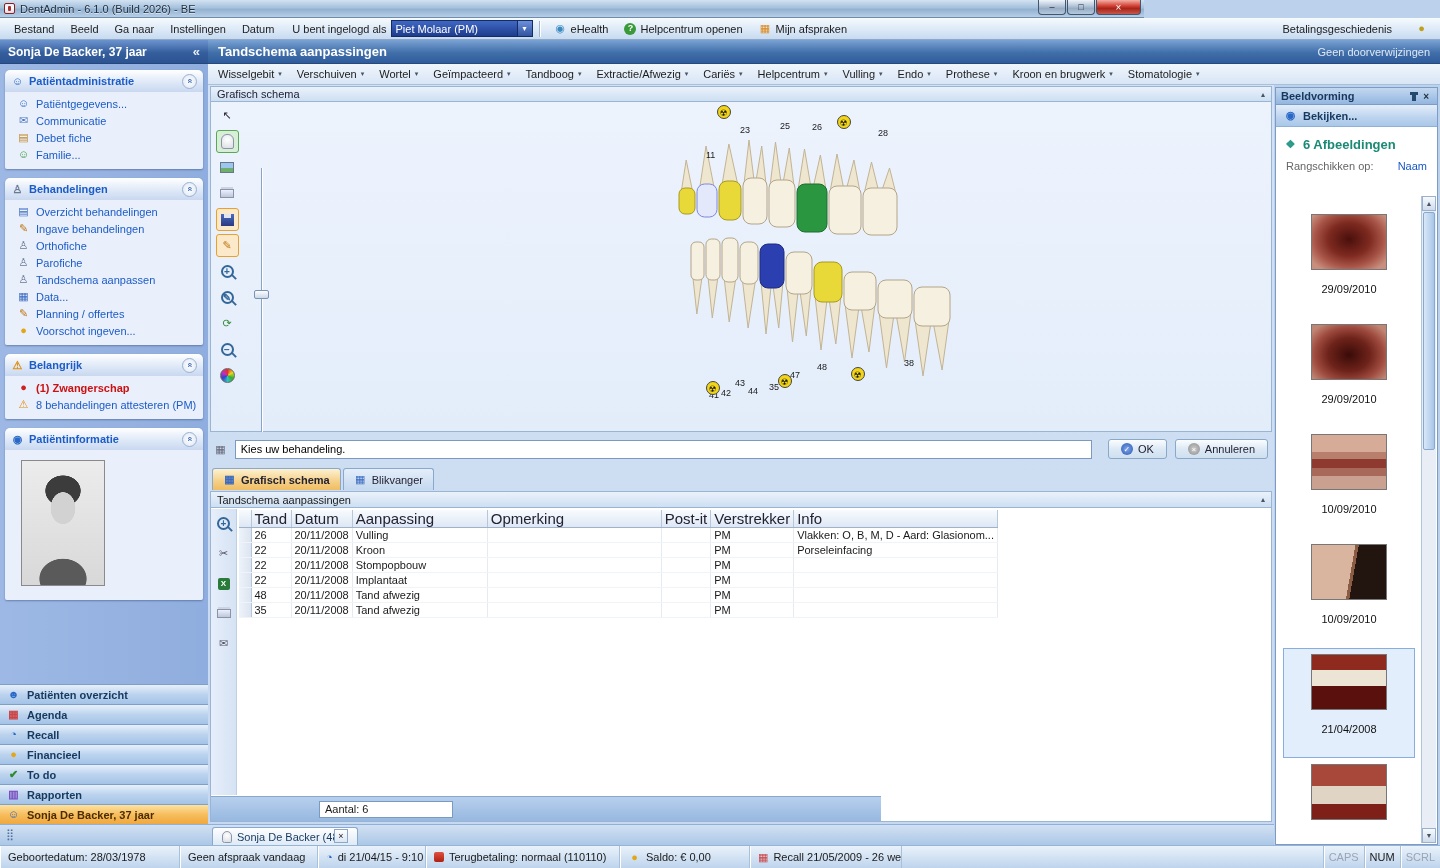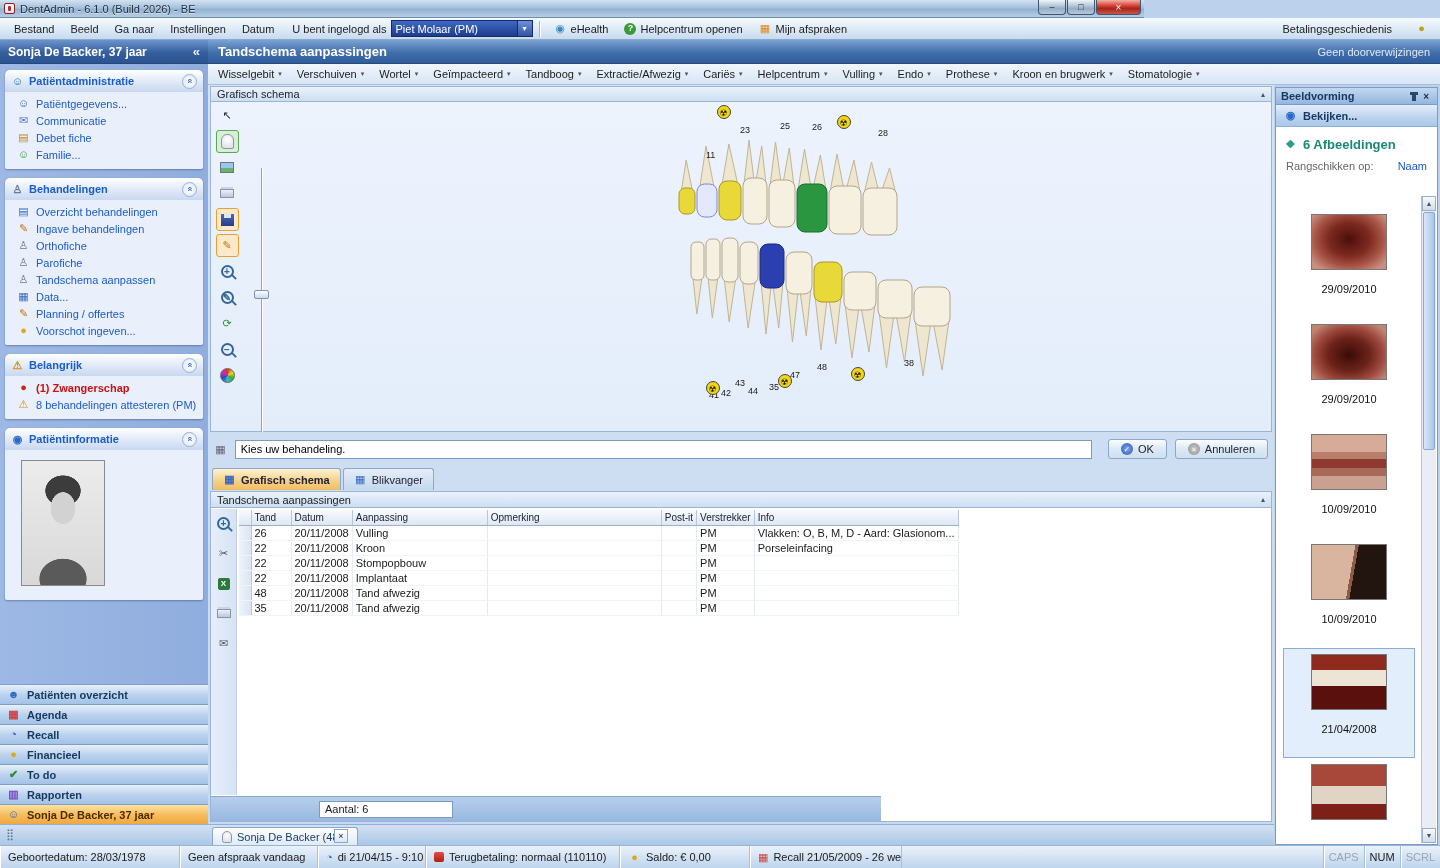--- a/index.html
+++ b/index.html
@@ -90,21 +90,21 @@
 .ok-ic{width:12px;height:12px;border-radius:50%;background:radial-gradient(#7fa8e8,#2a55b8);color:#fff;font-size:8px;display:flex;align-items:center;justify-content:center;}
 .cancel-ic{width:12px;height:12px;border-radius:50%;background:radial-gradient(#cfcfcf,#8a8a8a);color:#fff;font-size:8px;display:flex;align-items:center;justify-content:center;}
 #gtabs{position:absolute;left:4px;top:380px;height:25px;display:flex;align-items:flex-end;gap:2px;}
 .gtab{height:22px;display:flex;align-items:center;gap:5px;padding:0 10px;border:1px solid #8aa8cc;border-bottom:none;border-radius:3px 3px 0 0;background:linear-gradient(#e4eefa,#c4d8ee);color:#223;}
 .gtab.active{background:linear-gradient(#fdf2d2,#f5cf86 60%,#f0bd62);font-weight:bold;}
 #table-panel{position:absolute;left:2px;right:2px;top:406px;height:331px;border:1px solid #9ab4d4;background:#fff;}
 #tbl-hdr{position:absolute;left:0;right:0;top:0;height:16px;background:linear-gradient(#eaf2fb,#cddff2);border-bottom:1px solid #9ab4d4;display:flex;align-items:center;padding:0 6px;}
 #tbl-strip{position:absolute;left:0;top:17px;bottom:26px;width:26px;background:linear-gradient(90deg,#e6eefa,#d6e3f4);border-right:1px solid #c0cfe2;display:flex;flex-direction:column;gap:9px;align-items:center;padding-top:4px;}
 #grid-wrap{position:absolute;left:28px;top:18px;right:2px;bottom:27px;overflow:hidden;}
 table{border-collapse:collapse;table-layout:fixed;}
-#grid th{height:15px;background:linear-gradient(#f8fbfe,#dde7f4);border-right:1px solid #b8c6da;border-bottom:1px solid #9fb2ca;font-weight:normal;text-align:left;padding:0 3px;font-size:10px;color:#223;white-space:nowrap;overflow:hidden;margin-left:13px;}
+#grid th{height:15px;background:linear-gradient(#f8fbfe,#dde7f4);border-right:1px solid #b8c6da;border-bottom:1px solid #9fb2ca;font-weight:normal;text-align:left;padding:0 3px;font-size:15px;color:#223;white-space:nowrap;overflow:hidden;margin-left:13px;}
 #grid td{height:15px;padding:0 3px;border-right:1px solid #e6ebf3;border-bottom:1px solid #f0f3f8;font-size:11px;white-space:nowrap;overflow:hidden;}
 #grid td.rowhdr{background:linear-gradient(90deg,#eef3fa,#dce4f0);border-right:1px solid #b8c6da;}
 #tbl-bottom{position:absolute;left:0;bottom:0;height:25px;width:670px;background:linear-gradient(#b7cfed,#97b8e0);border-top:1px solid #88a8cc;display:flex;align-items:center;}
 .aantal-box{margin-left:108px;width:134px;height:17px;background:#fff;border:1px solid #7a9ac0;display:flex;align-items:center;padding:0 5px;}
 
 
 #rightpanel{position:absolute;left:1275px;top:87px;width:163px;height:758px;background:#fff;border:1px solid #7a9cc6;}
 .rp-hdr{height:17px;background:linear-gradient(#c3d8f0,#93b6e0);display:flex;align-items:center;padding:0 5px;font-weight:bold;color:#17375e;border-bottom:1px solid #7a9cc6;}
 .rp-hdr-btns{margin-left:auto;display:flex;align-items:center;}
 .rp-x{font-size:10px;color:#234;padding:0 3px;}

